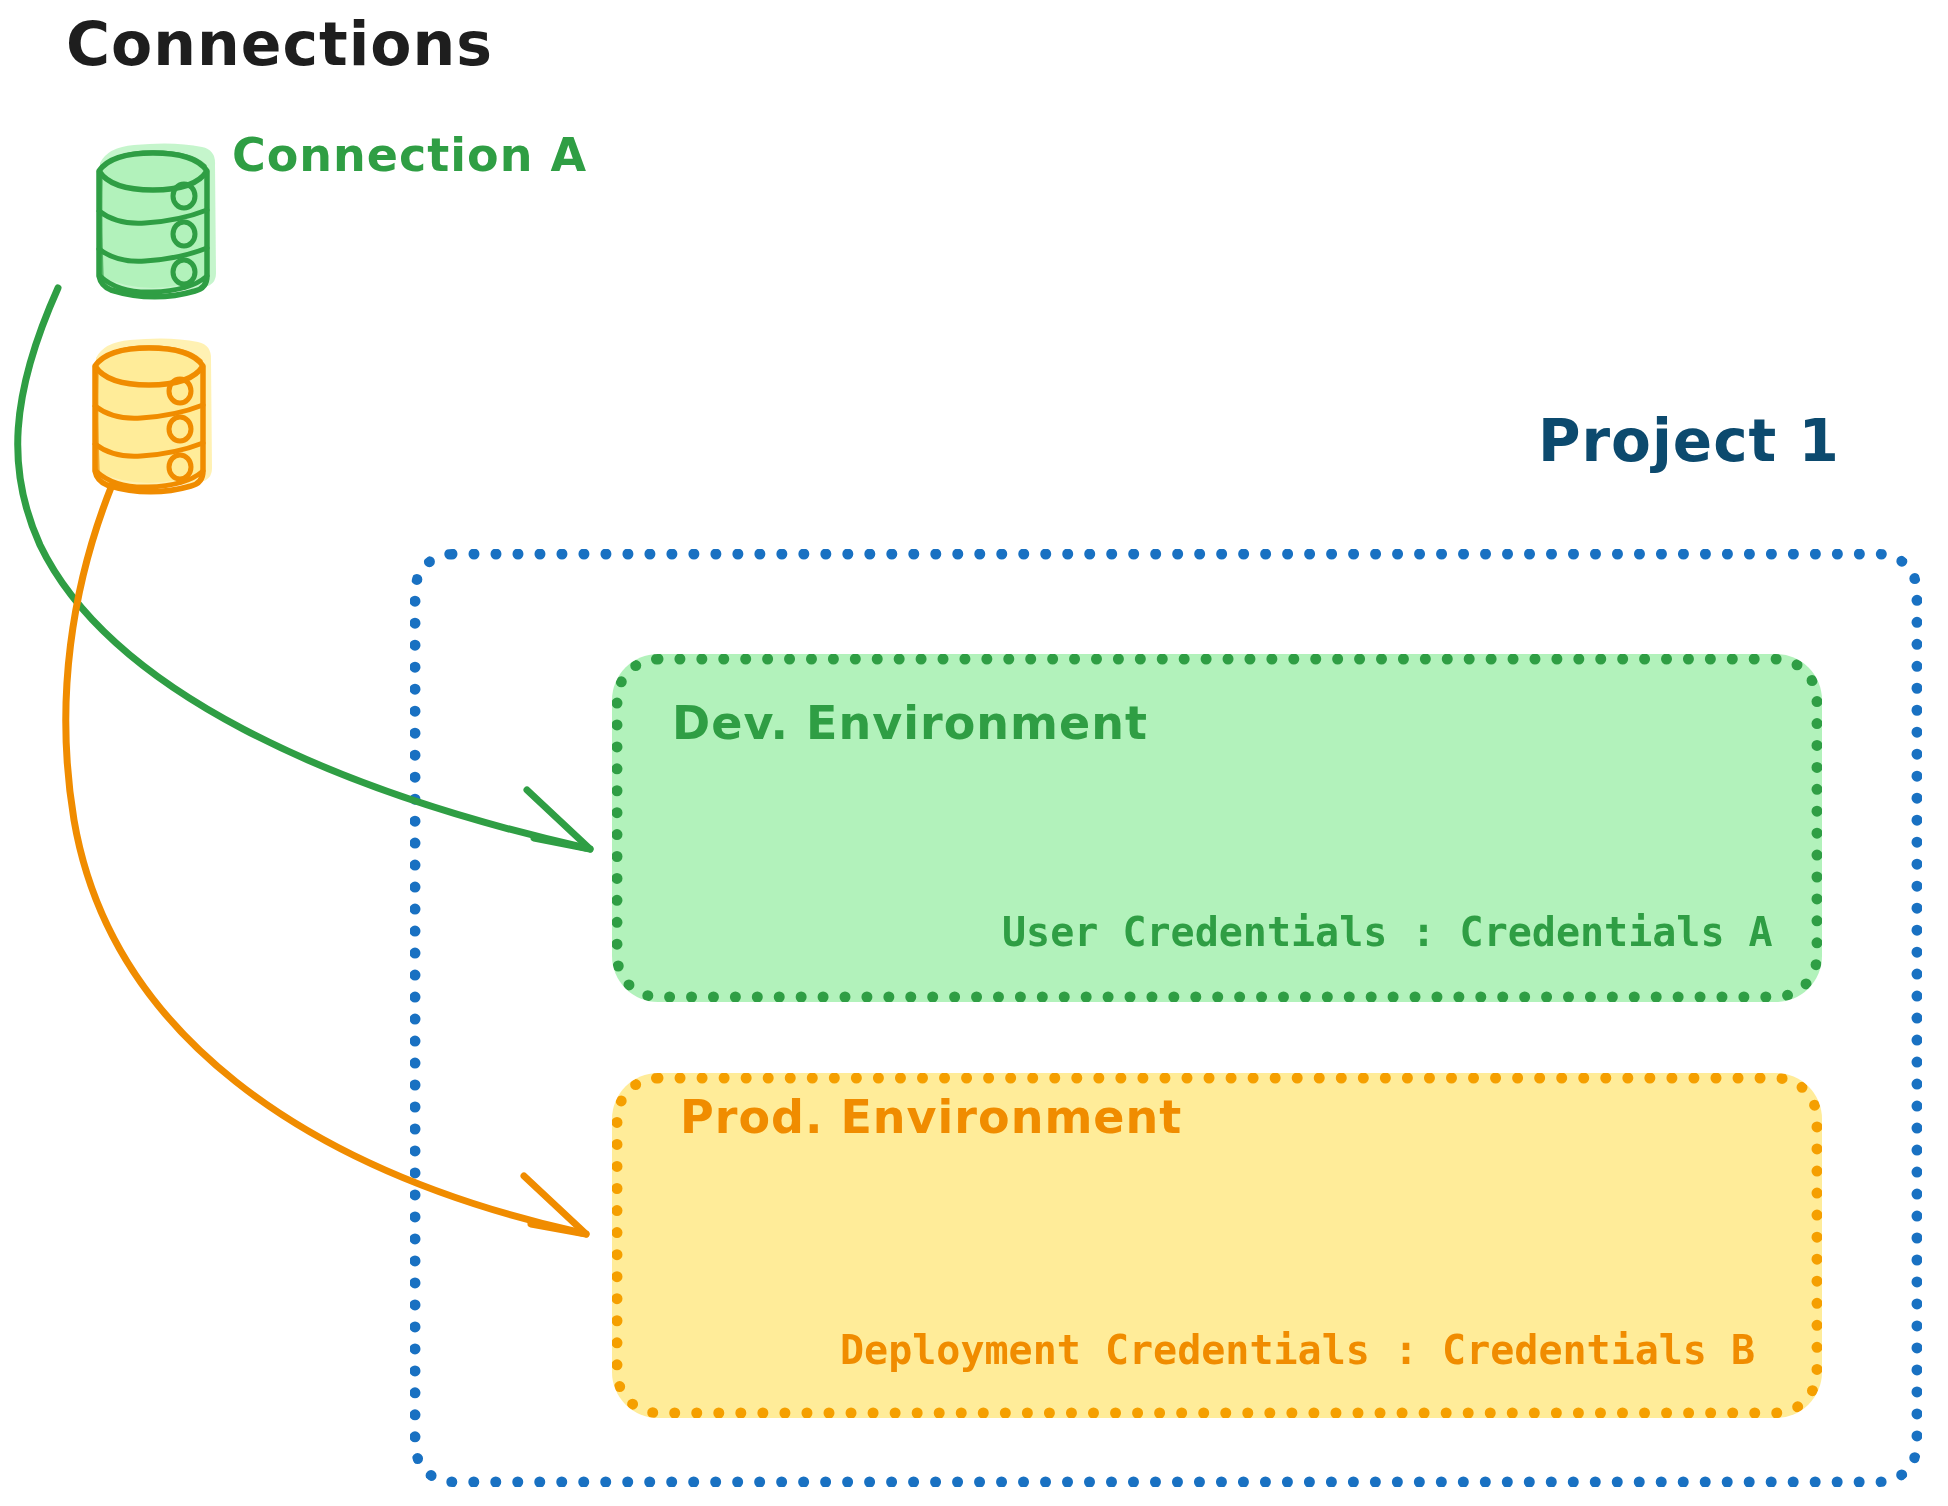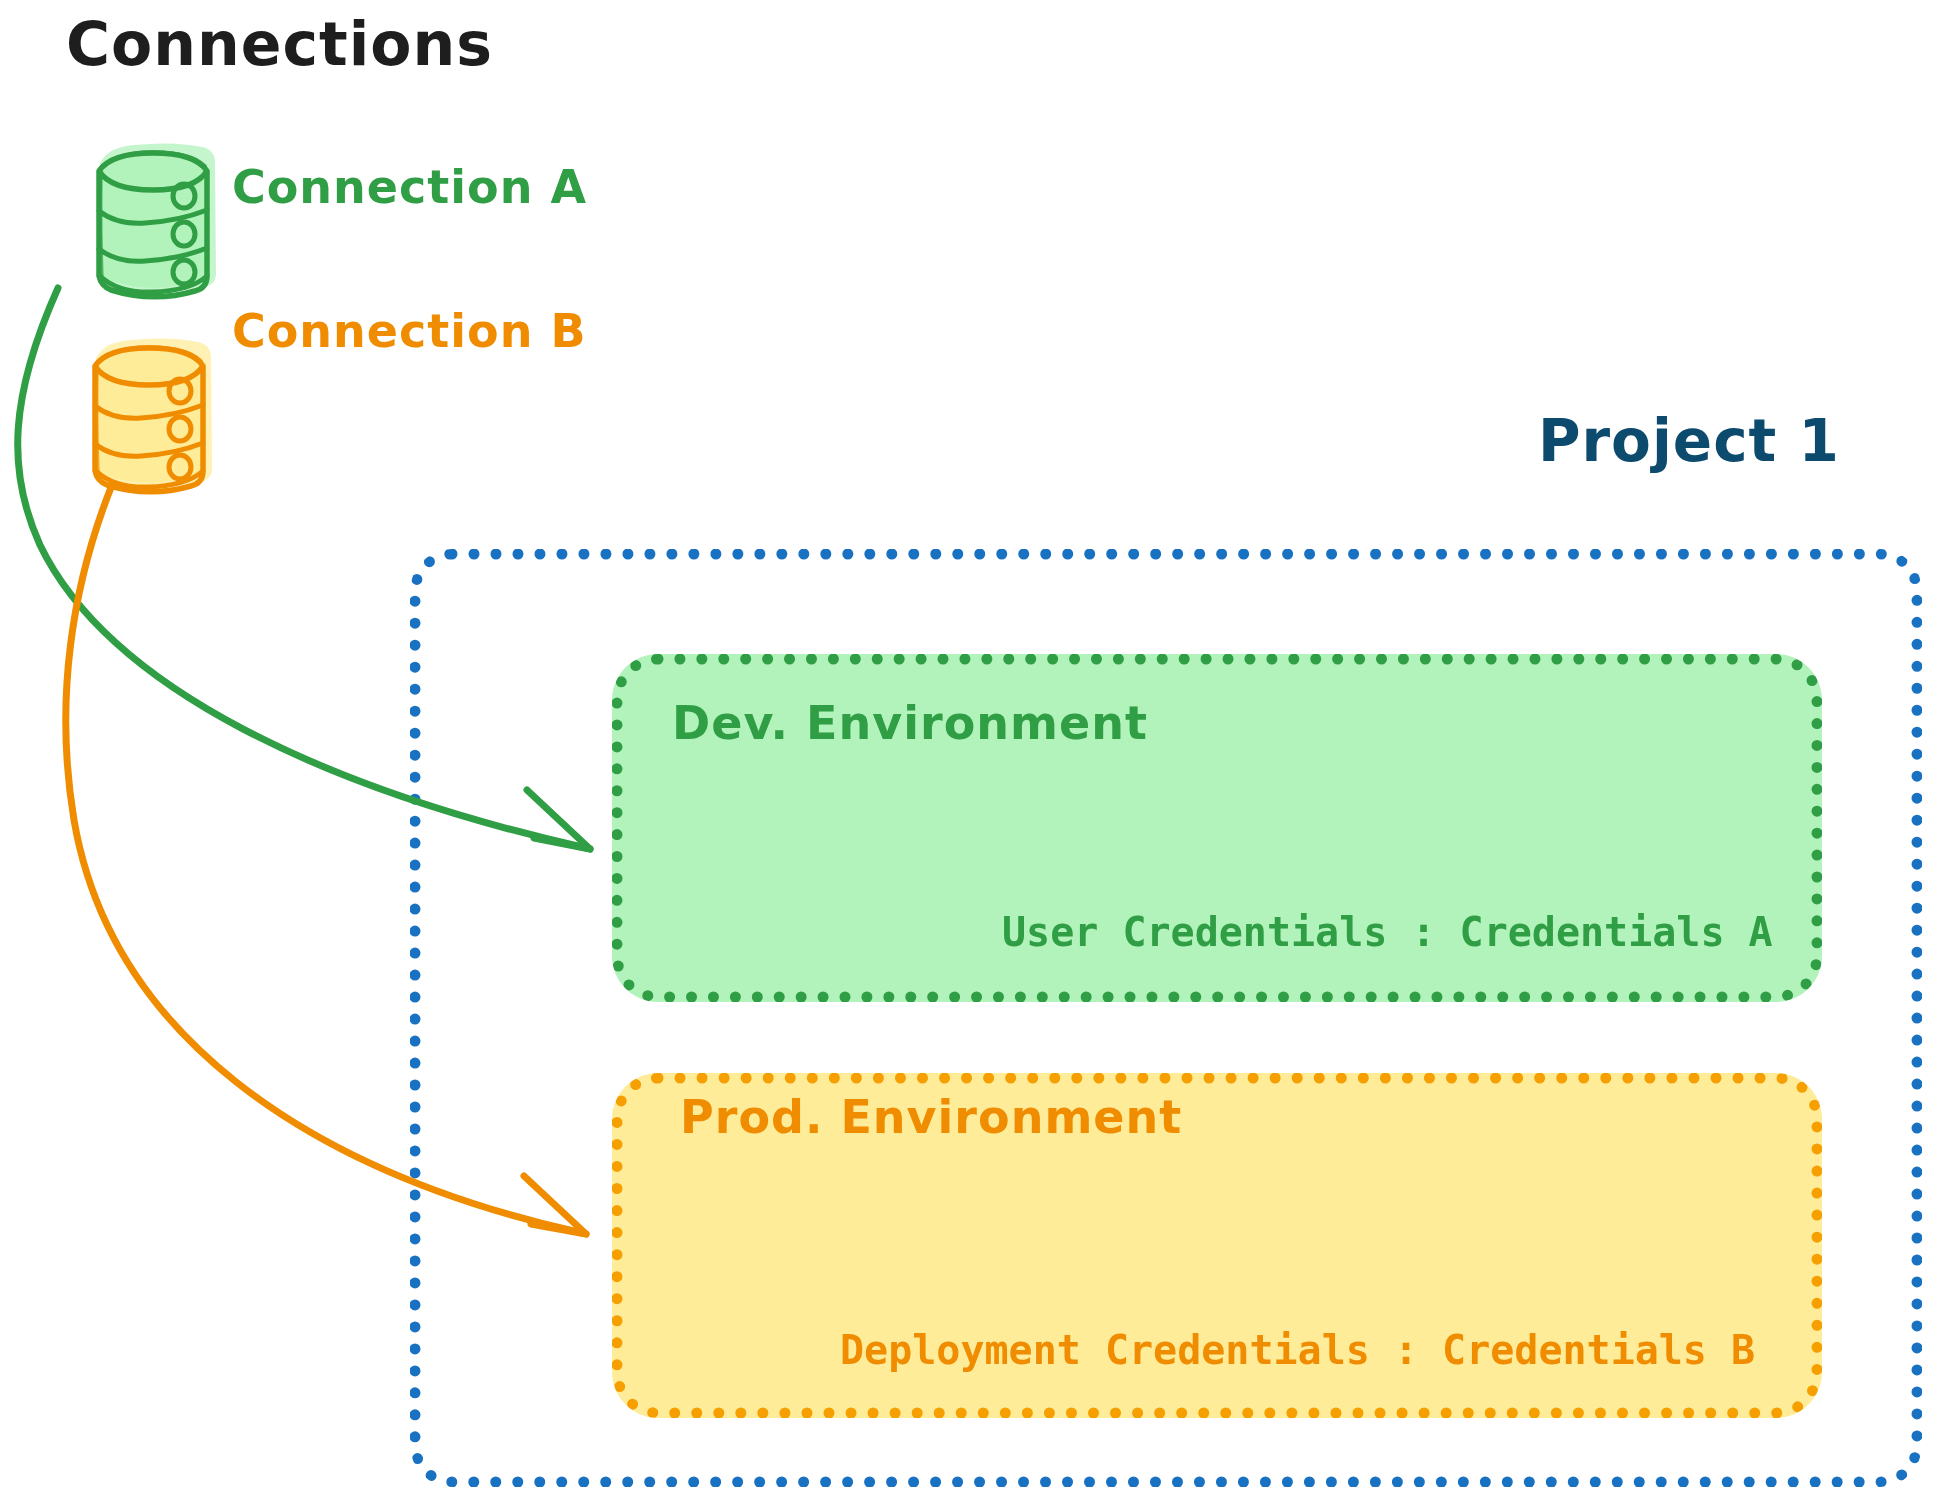--- a/index.html
+++ b/index.html
@@ -36,21 +36,21 @@
   }
 
   #title-connections {
     left: 66px;
     top: 14px;
     font-size: 60px;
     color: #1e1e1e;
   }
   #label-connection-a {
     left: 232px;
-    top: 164px;
+    top: 132px;
     font-size: 46px;
     color: #2f9e44;
   }
   #label-connection-b {
     left: 232px;
     top: 308px;
     font-size: 46px;
     color: #f08c00;
   }
   #label-project-title {
@@ -174,21 +174,20 @@
       <path d="M112 485 C 72 585, 54 700, 74 820 C 110 1030, 300 1170, 582 1233" fill="none" stroke="#f08c00" stroke-width="7" stroke-linecap="round"></path>
       <path d="M524 1176 L 586 1234" fill="none" stroke="#f08c00" stroke-width="7" stroke-linecap="round"></path>
       <path d="M531 1224 L 586 1234" fill="none" stroke="#f08c00" stroke-width="7" stroke-linecap="round"></path>
     </g>
   </svg>
 
   <div class="abs hand" id="title-connections">Connections</div>
 
   <div class="abs hand" id="label-connection-a">Connection A</div>
 
-  <div class="abs hand" id="label-connection-b">Connection B</div>
 
   <div class="abs hand" id="label-project-title">Project 1</div>
 
   <div class="abs hand env-heading" id="dev-heading">Dev. Environment</div>
 
   <div class="abs mono cred-line" id="dev-credentials">User Credentials : Credentials A</div>
 
   <div class="abs hand env-heading" id="prod-heading">Prod. Environment</div>
 
   <div class="abs mono cred-line" id="prod-credentials">Deployment Credentials : Credentials B</div>

